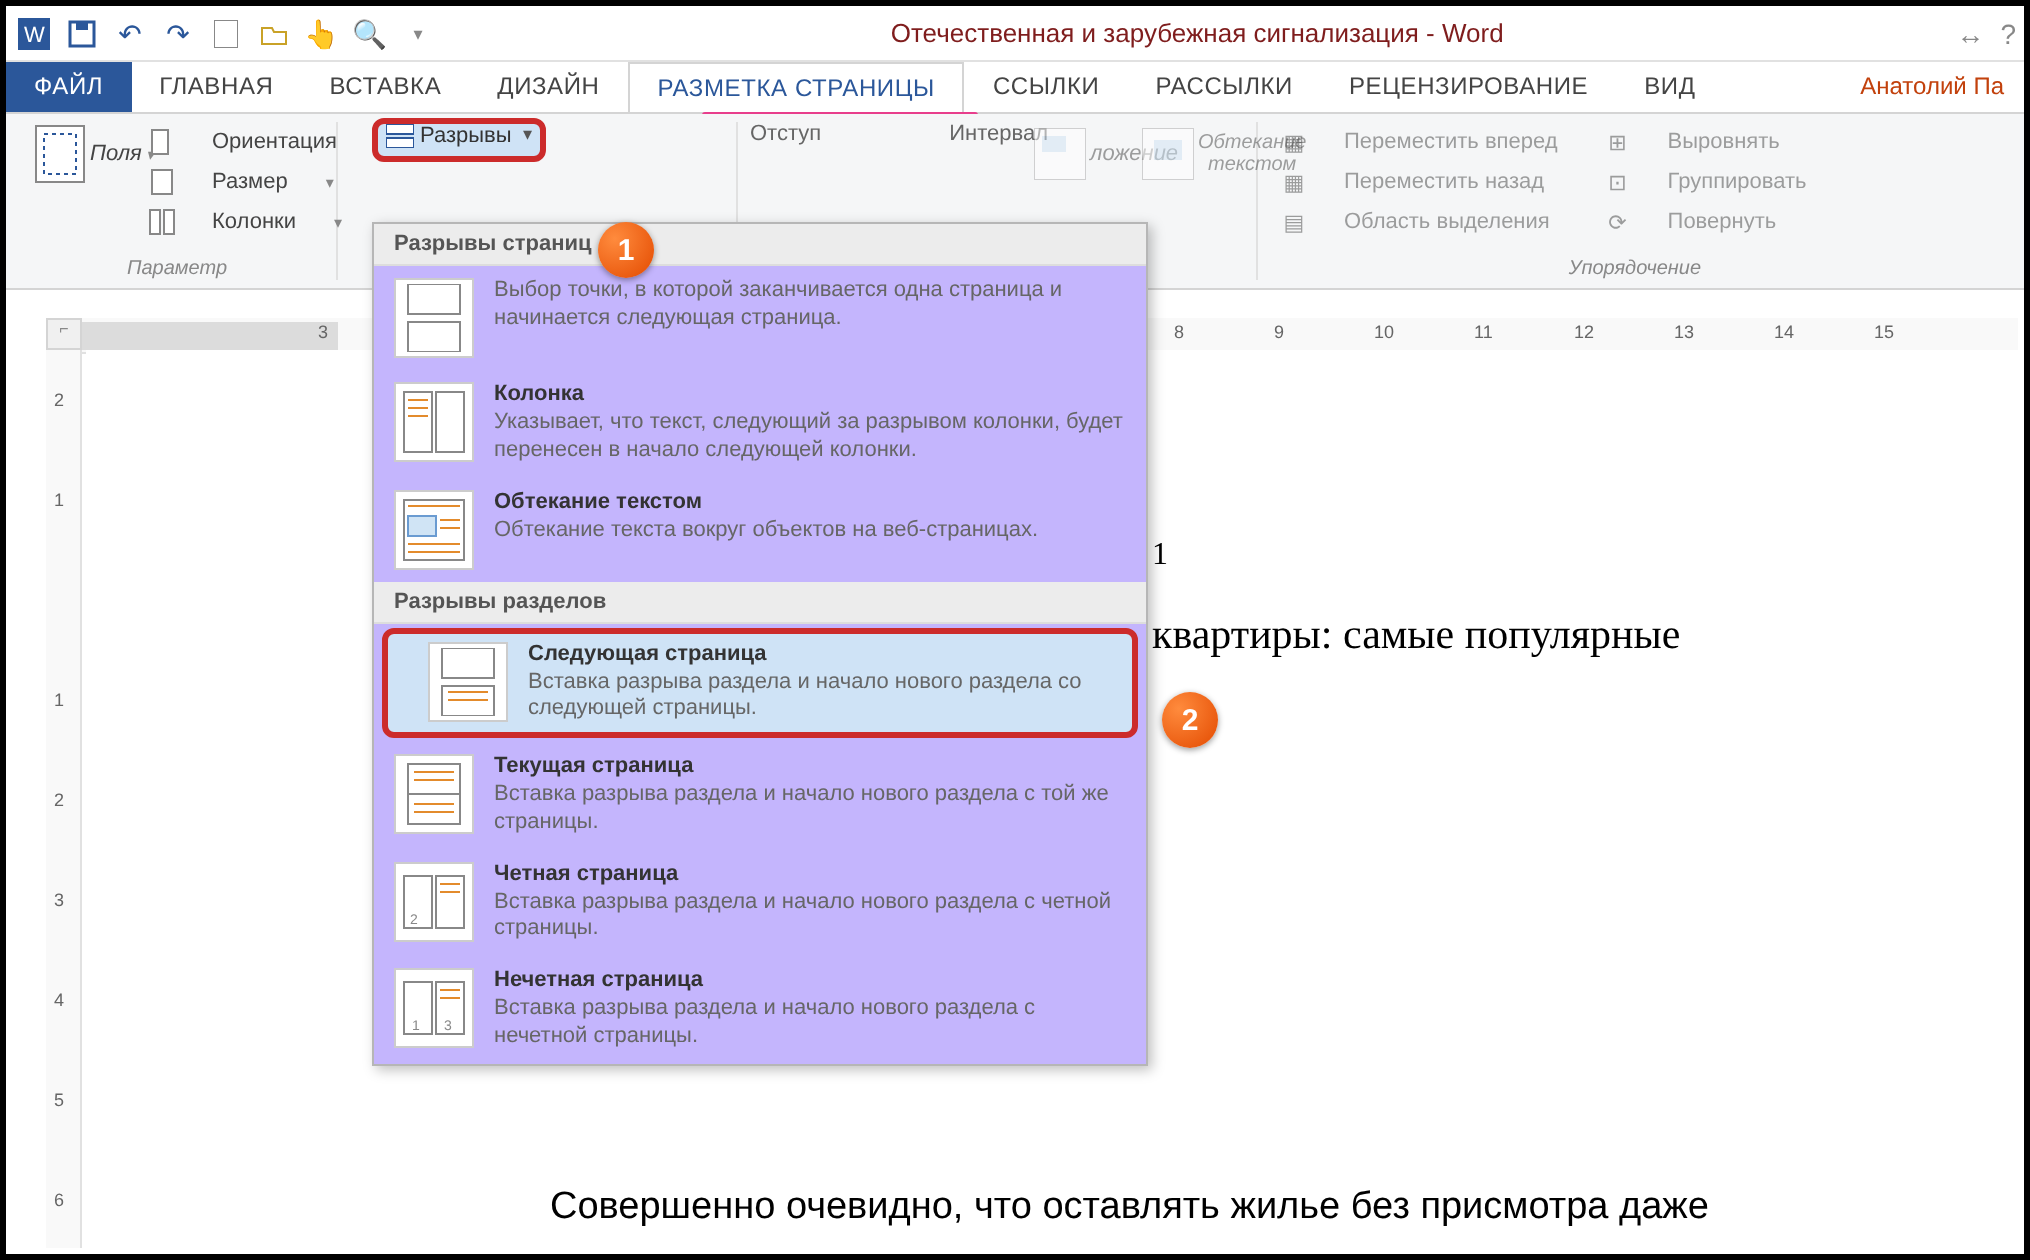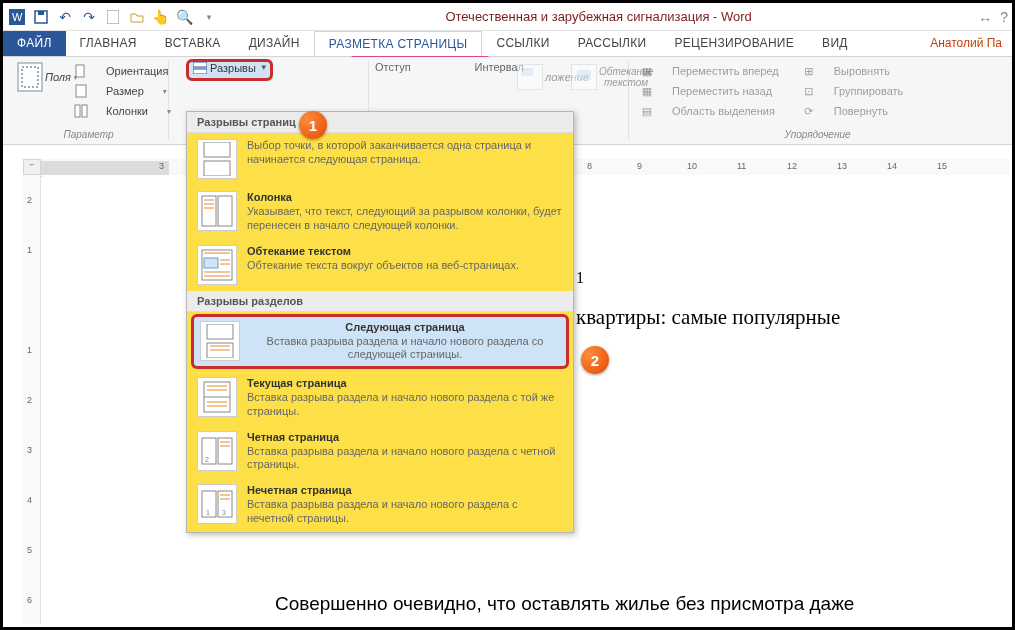--- a/index.html
+++ b/index.html
@@ -34,29 +34,29 @@
   .ruler-h { height: 18px; background: #f9f9f9; border-bottom: 1px solid #e1e1e1; position: relative; font-size: 9px; color: #666; }
   .ruler-h .rseg { position: absolute; top: 2px; height: 14px; }
   .ruler-h .dark { background: #dcdcdc; }
   .ruler-v { position: absolute; left: 20px; top: 172px; width: 18px; bottom: 3px; background: #f9f9f9; border-right: 1px solid #e1e1e1; font-size: 9px; color: #666; }
   .ruler-v .tick { position: absolute; left: 4px; }
   .corner-box { position: absolute; left: 20px; top: 156px; width: 18px; height: 16px; background:#f0f0f0; border:1px solid #d4d4d4; font-size:8px; color:#888; text-align:center; }
 
   .doc-area { position: absolute; left: 40px; right: 3px; top: 172px; bottom: 3px; background: #fff; overflow: hidden; }
   .doc-text { position: absolute; font-family: "Times New Roman", serif; font-size: 21px; color: #000; }
 
-  .dropdown { position: absolute; left: 183px; top: 108px; width: 388px; background: #fde047; border: 1px solid #b6b6b6; box-shadow: 2px 2px 6px rgba(0,0,0,0.25); z-index: 10; }
+  .dropdown { position: absolute; left: 183px; top: 108px; width: 388px; background: #c4b5fd; border: 1px solid #b6b6b6; box-shadow: 2px 2px 6px rgba(0,0,0,0.25); z-index: 10; }
   .dd-header { background: #ececec; padding: 4px 10px; font-size: 11px; font-weight: 600; color: #555; border-bottom: 1px solid #ddd; }
   .dd-item { display: flex; gap: 10px; padding: 6px 10px; border-bottom: 0; }
   .dd-item:hover, .dd-item.hover { background: #cfe3f6; }
   .dd-icon { width: 40px; height: 40px; flex-shrink: 0; background: #fff; border: 1px solid #ccc; display:flex;align-items:center;justify-content:center; }
   .dd-text { flex: 1; }
   .dd-title { font-size: 11px; font-weight: 600; color: #333; margin-bottom: 2px; }
   .dd-desc { font-size: 11px; color: #666; line-height: 1.25; }
-  .dd-item.highlight { border: 3px solid #cc2b2b; border-radius: 6px; background: #cfe3f6; margin: 2px 4px; padding: 4px 6px; text-align: center; }
+  .dd-item.highlight { border: 3px solid #cc2b2b; border-radius: 6px; background: #cfe3f6; margin: 2px 4px; padding: 4px 20px; }
 
   .callout { position: absolute; width: 28px; height: 28px; border-radius: 50%; background: radial-gradient(circle at 30% 30%, #ff8b3d, #e34a00); color: #fff; font-weight: bold; font-size: 15px; display: flex; align-items: center; justify-content: center; box-shadow: 0 1px 3px rgba(0,0,0,0.4); z-index: 20; }
 
   svg { display: block; }
 </style>
 </head>
 <body>
 
 <div class="titlebar">
   <div class="qat">

